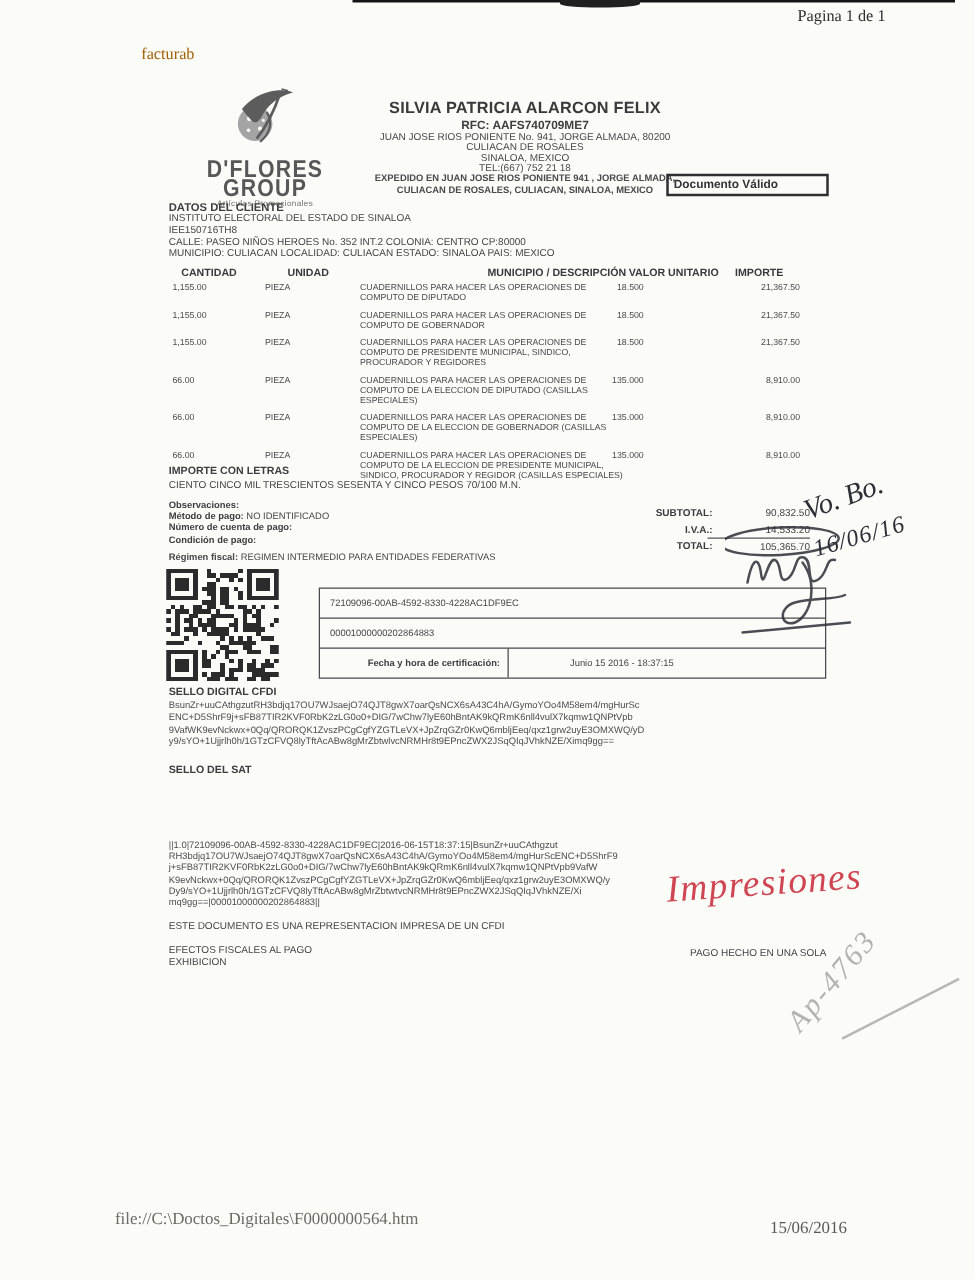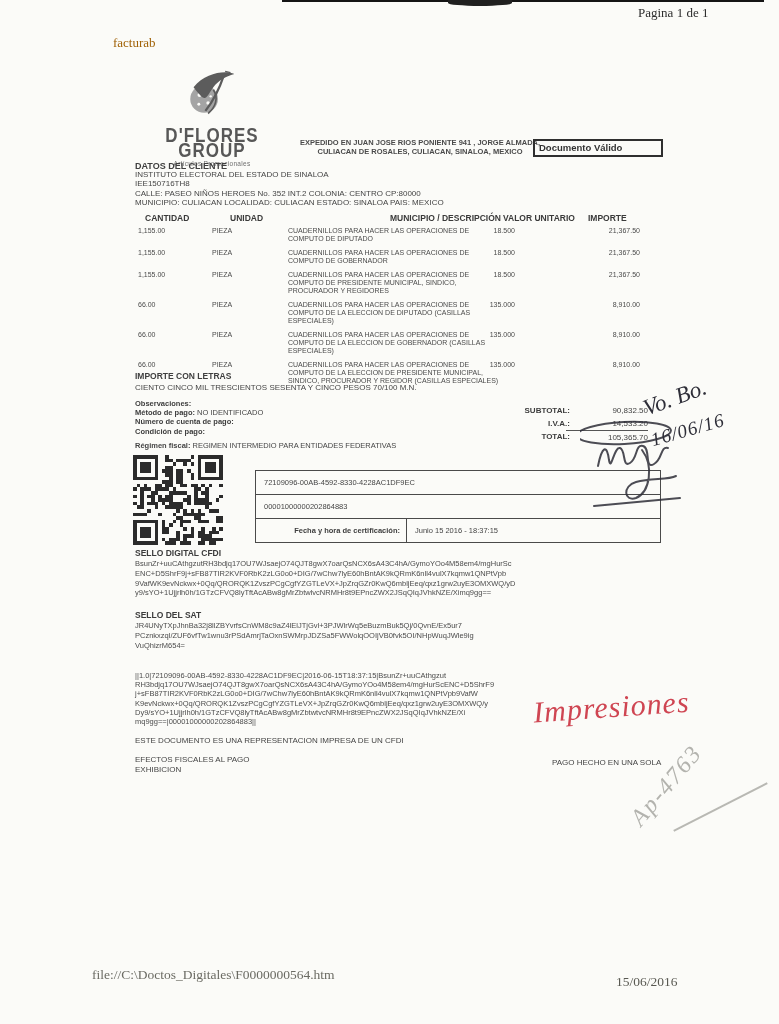--- a/index.html
+++ b/index.html
@@ -67,21 +67,21 @@
 
   
   .tot-labels{left:470px;top:404px;width:100px;text-align:right;font-size:8px;font-weight:bold;line-height:13px;color:#3c3c3c;}
   .tot-values{left:566px;top:404px;width:82px;text-align:right;font-size:8px;line-height:13px;color:#454545;}
   .tot-values .iva-val{display:block;border-bottom:1px solid #555;}
 
   
   .qr{left:133px;top:455px;width:90px;height:90px;}
   .cert-table{left:255px;top:470px;width:404px;border:1px solid #4a4a4a;font-size:7.5px;color:#454545;}
   .cert-row{display:flex;border-bottom:1px solid #4a4a4a;}
-  .cert-row:last-child{border-bottom:none;}
+  .cert-row:last-child{border-bottom:none;gap:41px;}
   .cert-label{width:142px;text-align:right;font-weight:bold;padding:7px 6px 7px 2px;border-right:1px solid #4a4a4a;color:#3d3d3d;}
   .cert-value{flex:1;padding:7px 4px 7px 8px;}
 
   
   .seal-title{font-size:8.5px;font-weight:bold;color:#3c3c3c;}
   .seal-text{font-size:7.5px;line-height:9.8px;color:#4c4c4c;white-space:pre-line;word-break:break-all;width:456px;}
   .t-cfdi{left:135px;top:548px;} .x-cfdi{left:135px;top:559px;}
   .t-sat{left:135px;top:610px;}  .x-sat{left:135px;top:621px;}
   .t-cad{left:135px;top:660px;}  .x-cad{left:135px;top:671px;line-height:9.2px;}
 
@@ -126,20 +126,28 @@
       <path d="M22,26 C40,4 70,0 84,6 C70,10 60,16 52,26 C46,34 44,40 40,42 C36,44 30,36 22,26 Z" fill="#5c5c5c"></path>
       <path d="M68,8 C62,26 54,44 40,62" stroke="#5c5c5c" stroke-width="3.4" fill="none"></path>
       <path d="M52,30 C60,42 56,56 44,66" stroke="#5c5c5c" stroke-width="2.6" fill="none"></path>
       <path d="M78,4 L70,2" stroke="#5c5c5c" stroke-width="2" fill="none"></path>
     </svg>
     <div class="logo-word">D'FLORES</div>
     <div class="logo-word">GROUP</div>
     <div class="logo-tag">Artículos Promocionales</div>
   </div>
 
+  <div class="abs vendor">
+    <div class="vendor-name">SILVIA PATRICIA ALARCON FELIX</div>
+    <div class="vendor-rfc">RFC: AAFS740709ME7</div>
+    <div class="vendor-line">JUAN JOSE RIOS PONIENTE No. 941, JORGE ALMADA, 80200</div>
+    <div class="vendor-line">CULIACAN DE ROSALES</div>
+    <div class="vendor-line">SINALOA, MEXICO</div>
+    <div class="vendor-line">TEL:(667) 752 21 18</div>
+  </div>
   <div class="abs expedido" style="white-space:pre-line;">EXPEDIDO EN JUAN JOSE RIOS PONIENTE 941 , JORGE ALMADA,
 CULIACAN DE ROSALES, CULIACAN, SINALOA, MEXICO</div>
 
   <div class="abs valid-box">Documento Válido</div>
 
   <div class="abs client-title">DATOS DEL CLIENTE</div>
   <div class="abs client-lines">
     <div>INSTITUTO ELECTORAL DEL ESTADO DE SINALOA</div>
     <div>IEE150716TH8</div>
     <div>CALLE: PASEO NIÑOS HEROES No. 352 INT.2 COLONIA: CENTRO CP:80000</div>
@@ -454,23 +462,20 @@
     </div>
   </div>
 
   <div class="abs seal-title t-cfdi">SELLO DIGITAL CFDI</div>
   <div class="abs seal-text  x-cfdi">BsunZr+uuCAthgzutRH3bdjq17OU7WJsaejO74QJT8gwX7oarQsNCX6sA43C4hA/GymoYOo4M58em4/mgHurSc
 ENC+D5ShrF9j+sFB87TIR2KVF0RbK2zLG0o0+DIG/7wChw7lyE60hBntAK9kQRmK6nll4vulX7kqmw1QNPtVpb
 9VafWK9evNckwx+0Qq/QRORQK1ZvszPCgCgfYZGTLeVX+JpZrqGZr0KwQ6mbljEeq/qxz1grw2uyE3OMXWQ/yD
 y9/sYO+1Ujjrlh0h/1GTzCFVQ8lyTftAcABw8gMrZbtwlvcNRMHr8t9EPncZWX2JSqQIqJVhkNZE/Ximq9gg==</div>
 
   <div class="abs seal-title t-sat">SELLO DEL SAT</div>
-  <div class="abs seal-text  x-sat">JR4UNyTXpJhnBa32j8llZBYvrfsCnWM8c9aZ4lElJTjGvl+3PJWlrWq5eBuzmBuk5Qj/0QvnE/Ex5ur7
-PCznkxzql/ZUF6vfTw1wnu3rPSdAmrjTaOxnSWMrpJDZSa5FWWolqOOIjVB0fvk5OI/NHpWuqJWle9ig
-VuQhizrM654=</div>
 
   <div class="abs seal-text  x-cad">||1.0|72109096-00AB-4592-8330-4228AC1DF9EC|2016-06-15T18:37:15|BsunZr+uuCAthgzut
 RH3bdjq17OU7WJsaejO74QJT8gwX7oarQsNCX6sA43C4hA/GymoYOo4M58em4/mgHurScENC+D5ShrF9
 j+sFB87TIR2KVF0RbK2zLG0o0+DIG/7wChw7lyE60hBntAK9kQRmK6nll4vulX7kqmw1QNPtVpb9VafW
 K9evNckwx+0Qq/QRORQK1ZvszPCgCgfYZGTLeVX+JpZrqGZr0KwQ6mbljEeq/qxz1grw2uyE3OMXWQ/y
 Dy9/sYO+1Ujjrlh0h/1GTzCFVQ8lyTftAcABw8gMrZbtwtvcNRMHr8t9EPncZWX2JSqQIqJVhkNZE/Xi
 mq9gg==|00001000000202864883||</div>
 
   <div class="abs cfdi-note">ESTE DOCUMENTO ES UNA REPRESENTACION IMPRESA DE UN CFDI</div>
   <div class="abs efectos" style="white-space:pre-line;">EFECTOS FISCALES AL PAGO

